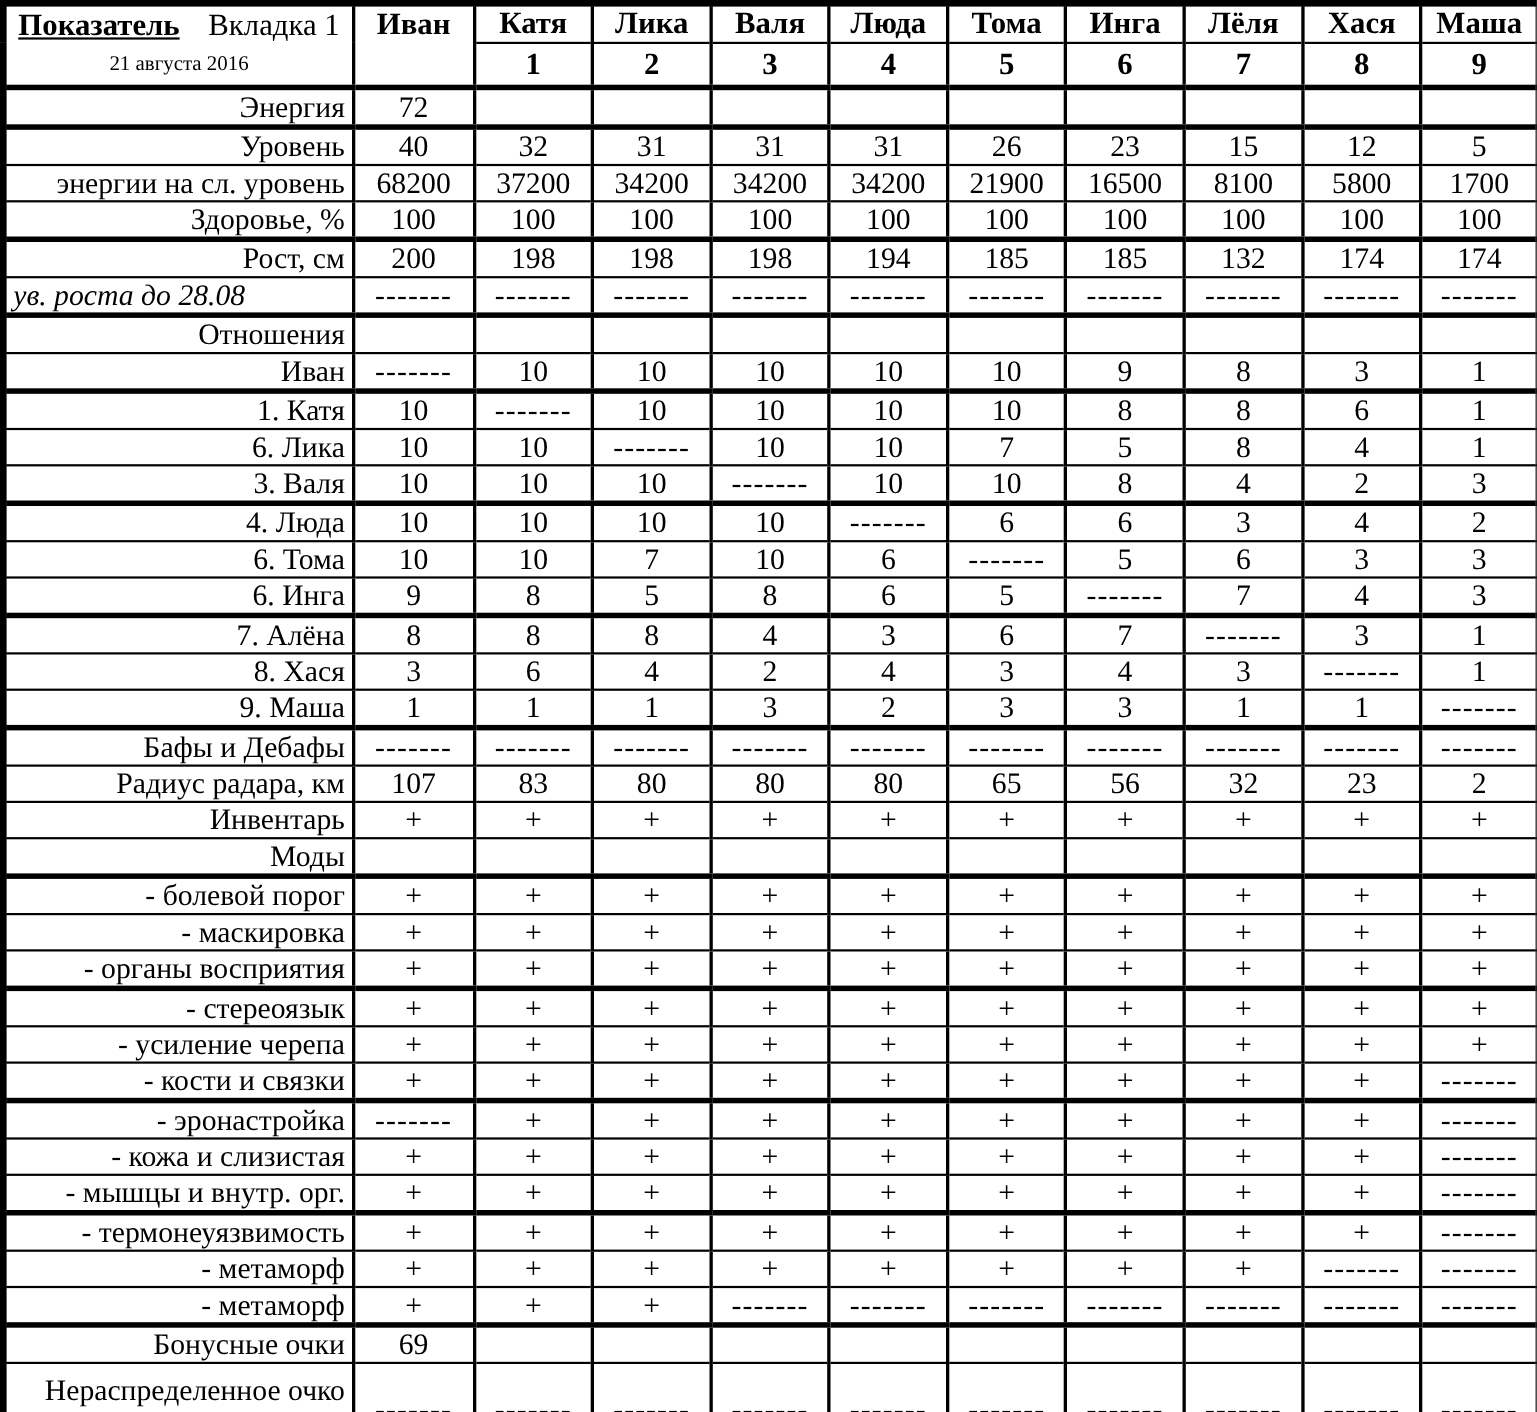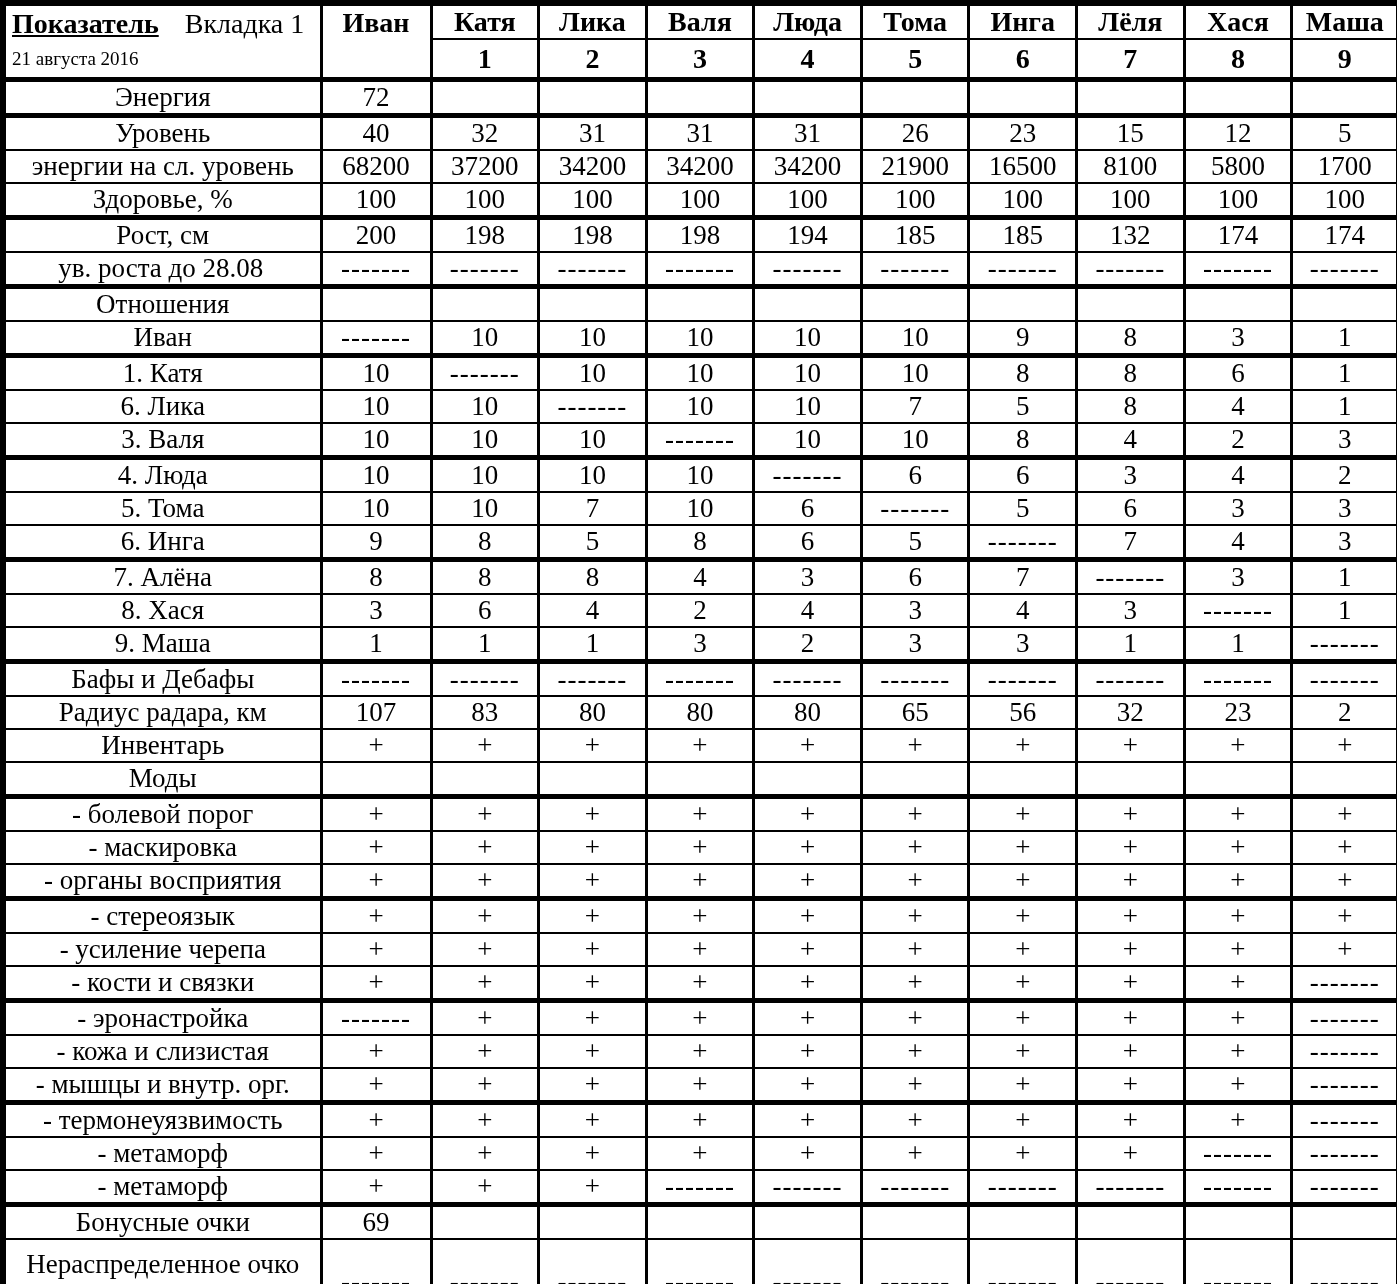--- a/index.html
+++ b/index.html
@@ -37,40 +37,40 @@
   thead th {
     font-size: 28px;
     font-weight: bold;
     text-align: center;
     vertical-align: middle;
     background: #ffffff;
   }
   thead th.merged { vertical-align: top; }
   thead tr.nums th, thead th.merged { border-bottom-width: 5px; }
   th.corner {
-    text-align: left;
+    text-align: center;
     font-weight: normal;
     vertical-align: top;
     padding: 0 6px;
     margin-top: 44px;
   }
   .corner .l1 { font-size: 28px; line-height: 35px; }
   .corner .l1 .t-title { font-weight: bold; text-decoration: underline; }
   .corner .l1 .t-tab { font-weight: normal; margin-left: 26px; }
   .corner .l2 { font-size: 19px; font-weight: normal; line-height: 36px; }
   th.merged .hname { line-height: 34px; }
 
   
   tbody tr { height: 33px; }
   tbody td {
     font-size: 27px;
     vertical-align: middle;
   }
-  td.label { text-align: center; padding: 0 6px; }
-  td.label.r { text-align: center; padding-right: 10px; }
+  td.label { text-align: right; padding: 0 6px; }
+  td.label.r { text-align: left; padding-right: 10px; font-style: italic; }
   td.val { text-align: center; }
   tr.sec-end td { border-bottom-width: 5px; }
   tbody tr:last-child { height: 86px; }
   tbody tr:last-child td.label {
     white-space: normal;
     line-height: 1.22;
   }
   td.dash-cell { letter-spacing: 1px; }
 </style>
 </head>
@@ -270,21 +270,21 @@
         <td class="val">10</td>
         <td class="val">10</td>
         <td class="val dash-cell">-------</td>
         <td class="val">6</td>
         <td class="val">6</td>
         <td class="val">3</td>
         <td class="val">4</td>
         <td class="val">2</td>
       </tr>
       <tr>
-        <td class="label">5. Тома</td>
+        <td class="label">6. Тома</td>
         <td class="val">10</td>
         <td class="val">10</td>
         <td class="val">7</td>
         <td class="val">10</td>
         <td class="val">6</td>
         <td class="val dash-cell">-------</td>
         <td class="val">5</td>
         <td class="val">6</td>
         <td class="val">3</td>
         <td class="val">3</td>

